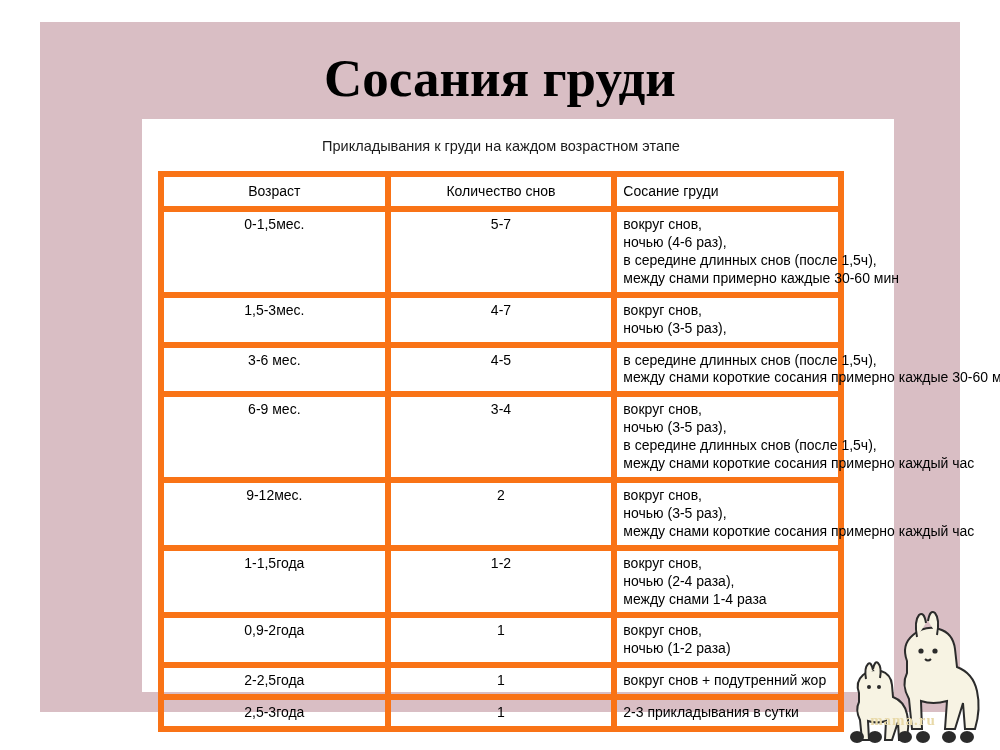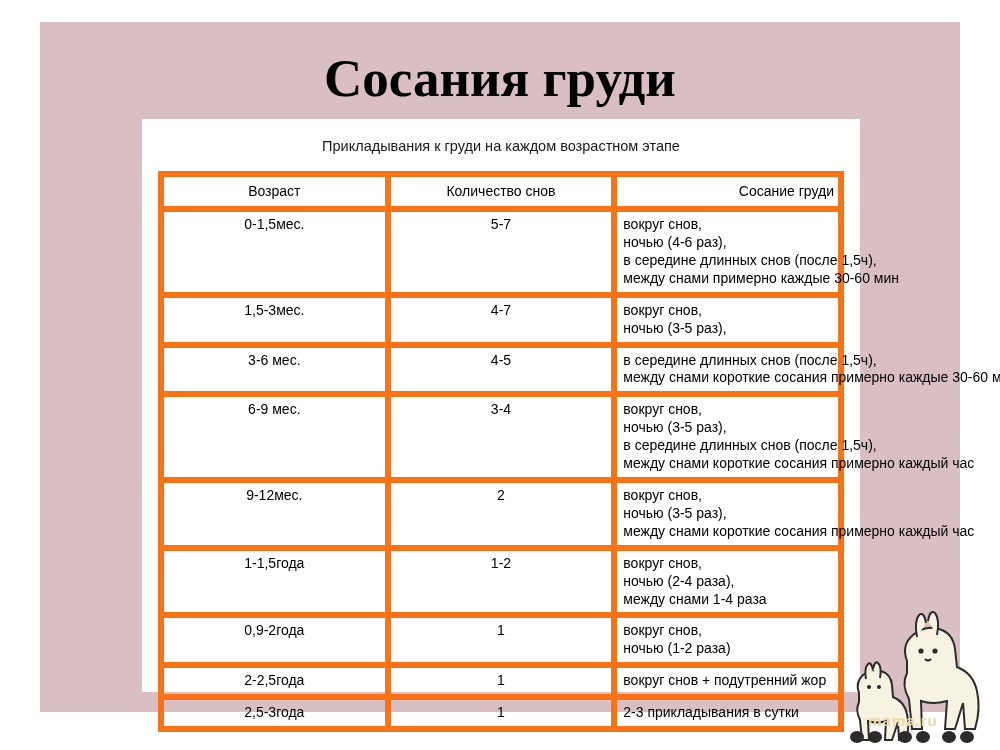--- a/index.html
+++ b/index.html
@@ -42,20 +42,21 @@
     color: #000000;
     letter-spacing: 0px;
   }
   .white-card {
     position: absolute;
     left: 142px;
     top: 119px;
     width: 718px;
     height: 573px;
     background: #ffffff;
+    padding-left: 34px;
   }
   .card-subtitle {
     position: absolute;
     left: 0;
     top: 19px;
     width: 718px;
     text-align: center;
     font-size: 14.5px;
     color: #1a1a1a;
   }
@@ -118,40 +119,41 @@
   .watermark {
     position: absolute;
     left: 838px;
     top: 712px;
     width: 130px;
     text-align: center;
     font-size: 15px;
     font-weight: bold;
     color: #e8d9a8;
     letter-spacing: 1px;
+    font-family: Liberation Serif, serif;
   }
 </style>
 </head>
 <body>
 
 <div class="slide">
 
   <div class="pink-panel"></div>
 
   <div class="title">Сосания груди</div>
 
   <div class="white-card">
     <div class="card-subtitle">Прикладывания к груди на каждом возрастном этапе</div>
 
     <table class="schedule">
       <thead>
         <tr>
           <th class="age">Возраст</th>
           <th class="count">Количество снов</th>
-          <th class="desc" style="text-align:right;padding-left:6px;margin-left:44px;">Сосание груди</th>
+          <th class="desc" style="text-align:left;padding-left:6px;margin-left:44px;">Сосание груди</th>
         </tr>
       </thead>
       <tbody>
           <tr>
             <td class="age"><span class="line">0-1,5</span><span class="line">мес.</span></td>
             <td class="count">5-7</td>
             <td class="desc">
               <span class="line">вокруг снов,</span>
               <span class="line">ночью (4-6 раз),</span>
               <span class="line">в середине длинных снов (после 1,5ч),</span>

